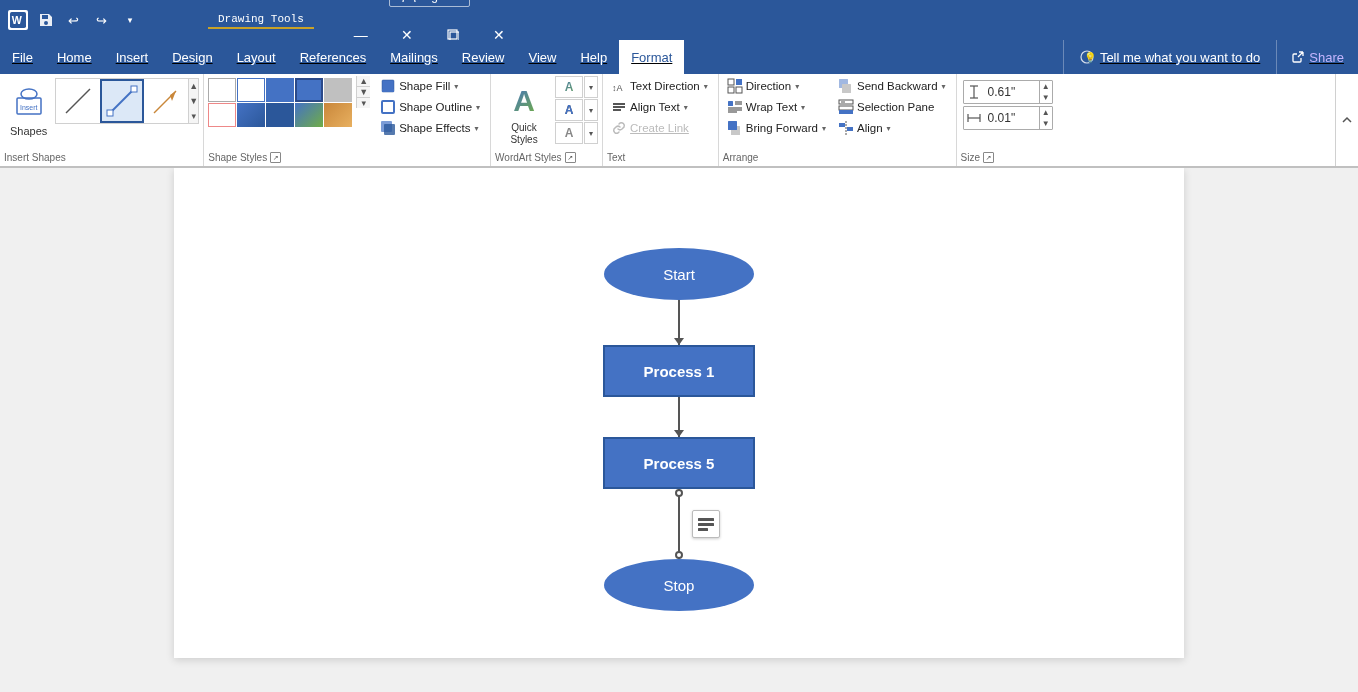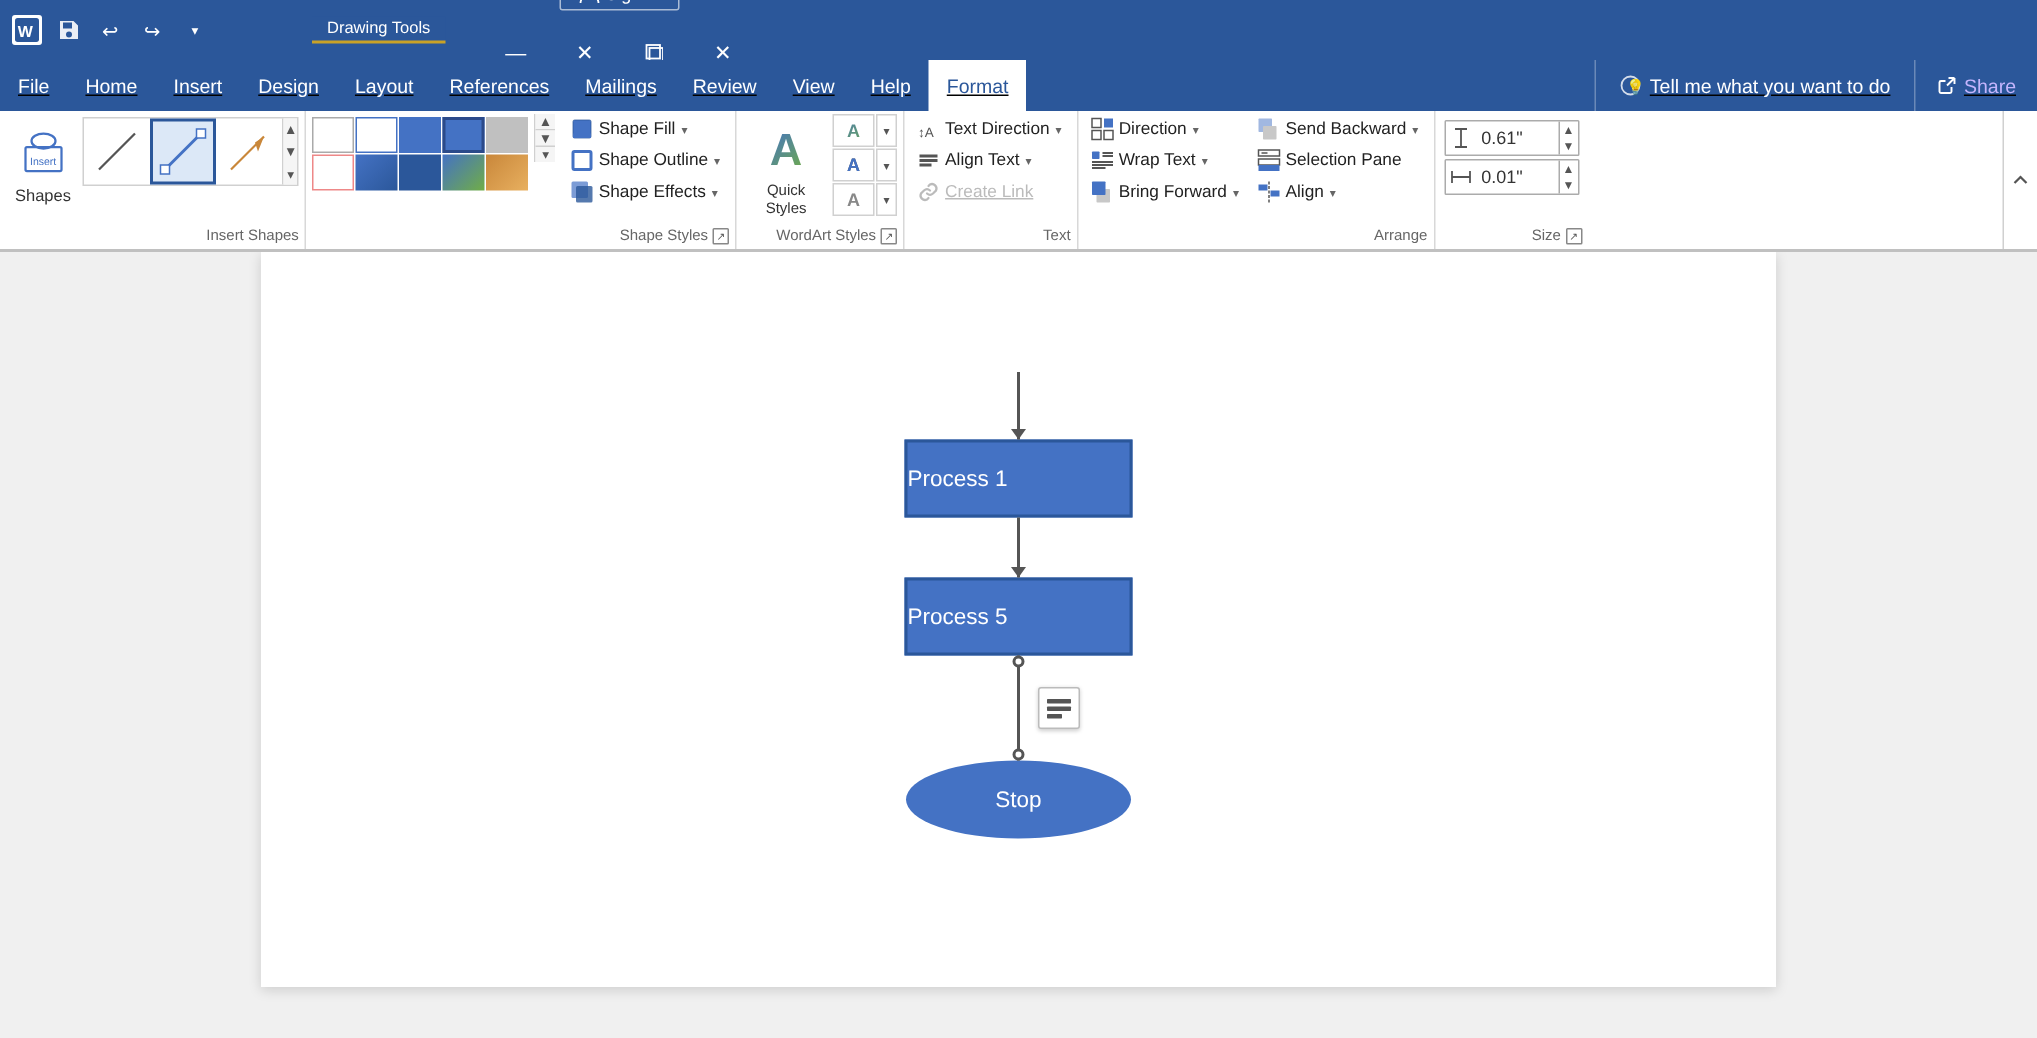--- a/index.html
+++ b/index.html
@@ -209,22 +209,22 @@
       font-weight: 500;
       display: flex; align-items: center; justify-content: center;
       width: 150px; height: 52px;
       cursor: pointer;
     }
     .flow-rect {
       background: #4472c4;
       border: 2px solid #2b579a;
       color: white;
       font-size: 15px;
-      font-weight: 400;
-      display: flex; align-items: center; 
+      font-weight: 700;
+      display: flex; align-items: center; justify-content: center;
       width: 152px; height: 52px;
       cursor: pointer;
     }
     .flow-rect.selected {
       border: 2px solid #2b579a;
     }
     .flow-arrow {
       width: 2px;
       background: #555;
       height: 40px;
@@ -316,21 +316,21 @@
       flex: 1;
       gap: 2px;
     }
     .rg-label {
       font-size: 10px;
       color: #666;
       text-align: center;
       padding: 2px 0 3px 0;
       display: flex;
       align-items: center;
-      justify-content: flex-end;
+      justify-content: flex-start;
       gap: 3px;
     }
     .expand-icon {
       display: inline-flex;
       align-items: center;
       justify-content: center;
       width: 11px; height: 11px;
       border: 1px solid #888;
       border-radius: 1px;
       cursor: pointer;
@@ -396,21 +396,21 @@
           </svg>
         </div>
         <div class="qa-btn" title="Redo">
           <svg width="16" height="16" viewBox="0 0 16 16">
             <text x="2" y="13" font-size="13" fill="white" font-family="Arial">↪</text>
           </svg>
         </div>
         <div class="qa-btn" style="font-size:9px;">▾</div>
       </div>
     </div>
-    <div style="background:#2b579a; padding:2px 10px; font-size:11px; color:white; font-weight:500; border-bottom:2px solid #c9a227; margin-right:16px;">
+    <div style="background:#2b579a; padding:2px 10px; font-size:11px; color:white; font-weight:500; border-bottom:2px solid #c9a227; margin-right:16px;font-family:Liberation Mono, monospace;">
       <span>Drawing Tools</span>
     </div>
     <div class="title-right">
       <button class="sign-in-btn">
         <svg width="14" height="14" viewBox="0 0 14 14" fill="white">
           <circle cx="7" cy="5" r="3" stroke="white" stroke-width="1.2" fill="none"></circle>
           <path d="M1 13c0-3 2.7-5 6-5s6 2 6 5" stroke="white" stroke-width="1.2" fill="none"></path>
         </svg>
         <span>Sign in</span>
       </button>
@@ -770,20 +770,25 @@
         <polyline points="3,9 7,5 11,9" stroke="#555" stroke-width="1.5" fill="none"></polyline>
       </svg>
     </div>
   </div>
 
   <div class="content-area">
     <div class="canvas-area">
       <div class="word-document">
         <div class="flowchart">
 
+          <div class="flow-node">
+            <div class="flow-ellipse">
+              <span>Start</span>
+            </div>
+          </div>
 
           <div class="flow-arrow" style="height:45px;"></div>
 
           <div class="flow-node">
             <div class="flow-rect">
               <span>Process 1</span>
             </div>
           </div>
 
           <div class="flow-arrow" style="height:40px;"></div>

